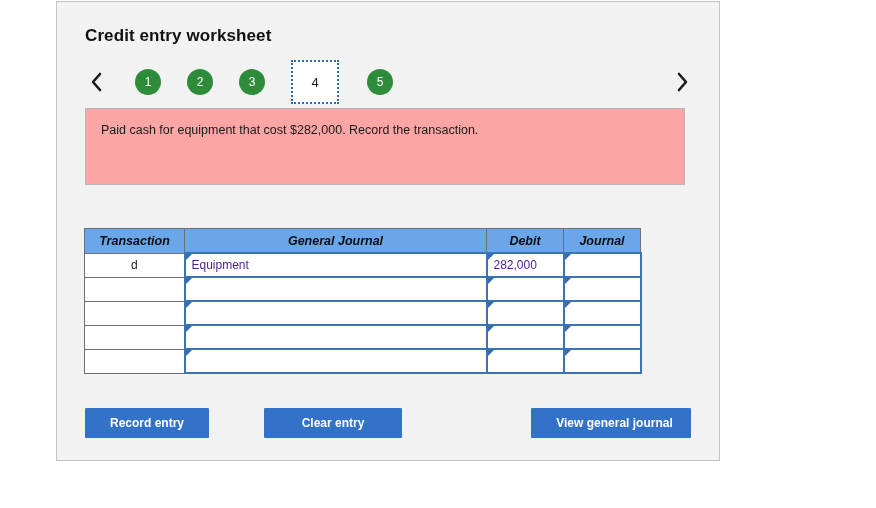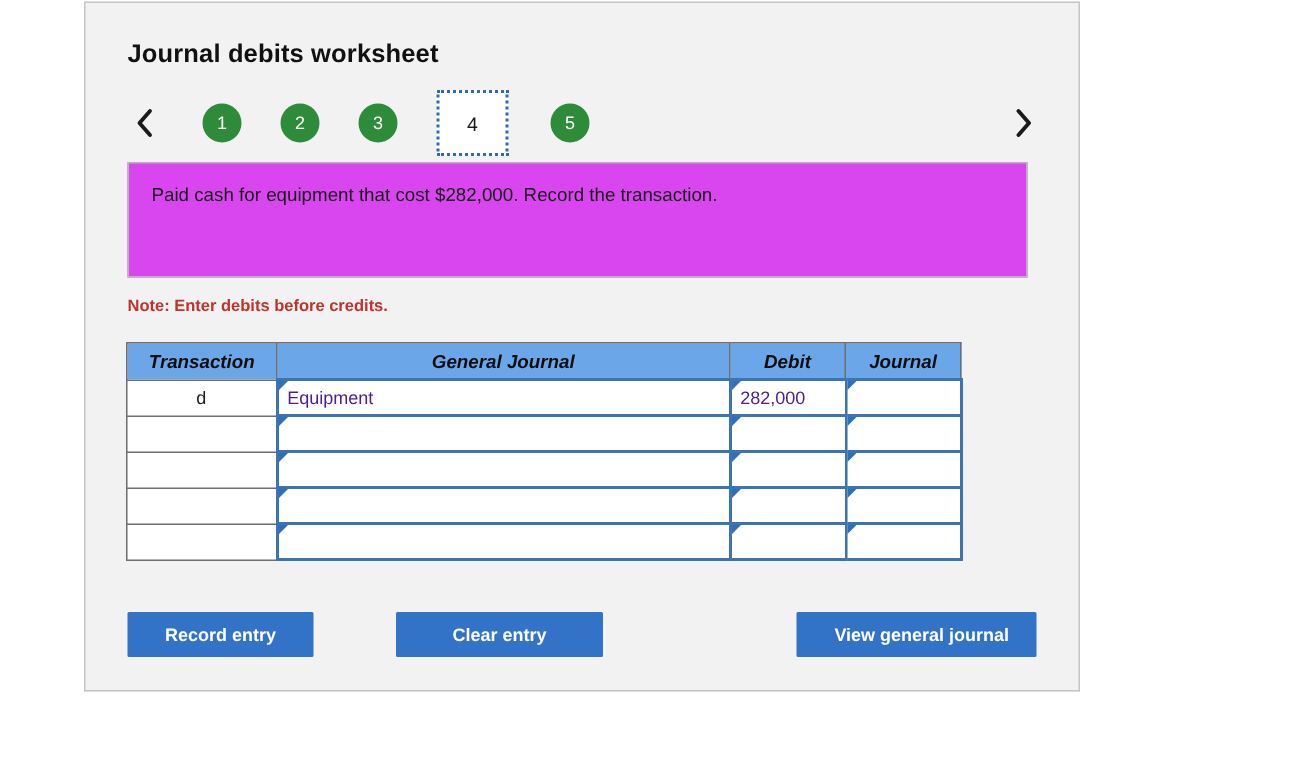--- a/index.html
+++ b/index.html
@@ -95,21 +95,21 @@
     box-sizing: border-box;
   }
 
   
   .prompt-box {
     position: absolute;
     left: 28px;
     top: 106px;
     width: 600px;
     height: 77px;
-    background: #d946ef;
+    background: #fca5a5;
     border: 1px solid #b6b6b6;
     box-sizing: border-box;
   }
   .prompt-text {
     position: absolute;
     left: 15px;
     top: 13px;
     right: 12px;
     font-size: 12.5px;
     color: #1a1a1a;
@@ -215,21 +215,21 @@
   .btn-clear  { left: 207px; top: 406px; width: 138px; }
   .btn-view   { left: 474px; top: 406px; width: 160px; padding-left: 13px; }
 </style>
 </head>
 <body>
 
 <div id="app">
 
   <div class="panel">
 
-    <div class="page-title">Journal debits worksheet</div>
+    <div class="page-title">Credit entry worksheet</div>
 
     <div class="tabstrip">
 
       <div class="chev chev-left">
         <svg width="13" height="20" viewBox="0 0 13 20" aria-hidden="true">
           <polyline points="10,2 3,10 10,18" fill="none" stroke="#1a1a1a" stroke-width="2.6" stroke-linecap="round" stroke-linejoin="round"></polyline>
         </svg>
       </div>
 
       <div class="tab-circle" style="left:50px;">
@@ -252,21 +252,20 @@
         <svg width="13" height="20" viewBox="0 0 13 20" aria-hidden="true">
           <polyline points="3,2 10,10 3,18" fill="none" stroke="#1a1a1a" stroke-width="2.6" stroke-linecap="round" stroke-linejoin="round"></polyline>
         </svg>
       </div>
     </div>
 
     <div class="prompt-box">
       <div class="prompt-text">Paid cash for equipment that cost $282,000. Record the transaction.</div>
     </div>
 
-    <div class="note">Note: Enter debits before credits.</div>
 
     <table class="jtable">
       <colgroup>
         <col class="col-txn">
           <col class="col-gj">
           <col class="col-debit">
           <col class="col-credit">
       </colgroup>
       <thead>
         <tr>

